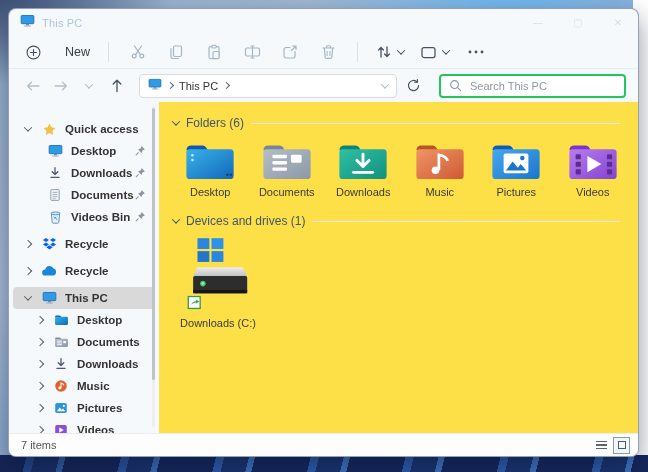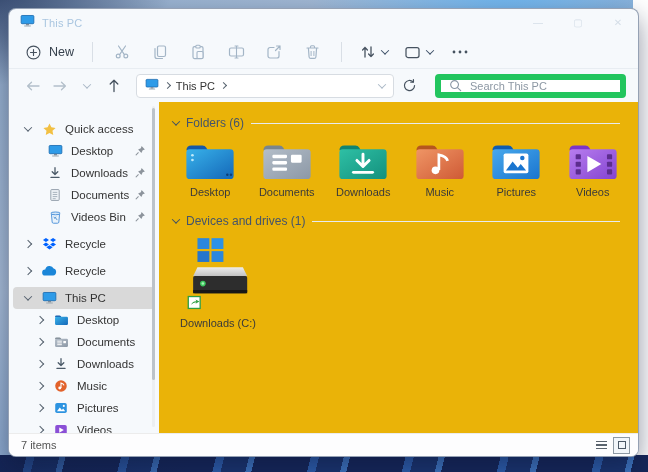--- a/index.html
+++ b/index.html
@@ -32,21 +32,21 @@
   .titlebar { position:absolute; left:0; top:0; right:0; height:27px;
     display:flex; align-items:center; padding-left:11px; gap:7px; }
   .title-text { font-size:11px; color:#aac6e0; letter-spacing:.2px; }
   .win-controls { position:absolute; right:0; top:0; height:27px; display:flex; }
   .win-btn { width:40px; height:27px; display:flex; align-items:center; justify-content:center;
     color:#9fb2c6; opacity:.38; font-size:10px; }
 
   .toolbar { position:absolute; left:0; top:27px; right:0; height:33px;
     display:flex; align-items:center; padding:0 14px; gap:0;
     border-bottom:1px solid #e8edf2; }
-  .tb-new { display:flex; align-items:center; gap:7px; font-size:12.5px; color:#35404c;
+  .tb-new { display:flex; align-items:center; gap:23px; font-size:12.5px; color:#35404c;
     padding:4px 8px 4px 2px; border-radius:4px; }
   .tb-sep { width:1px; height:20px; background:#d9dfe6; margin:0 10px; }
   .tb-ic { width:38px; height:26px; display:flex; align-items:center; justify-content:center;
     border-radius:4px; }
   .tb-group-r { display:flex; align-items:center; }
   .chev { display:inline-block; width:6px; height:6px;
     border-right:1.4px solid #55616e; border-bottom:1.4px solid #55616e; }
   .chev.down { transform:rotate(45deg) translate(-1px,-1px); }
   .chev.right { transform:rotate(-45deg); }
   .chev.dim { border-color:#aab8c6; }
@@ -55,47 +55,47 @@
   .addressrow { position:absolute; left:0; top:60px; right:0; height:33px;
     display:flex; align-items:center; padding:0 12px; gap:4px; }
   .nav-btn { width:24px; height:24px; display:flex; align-items:center; justify-content:center;
     border-radius:4px; }
   .addr-box { flex:0 0 258px; height:24px; margin-left:6px; background:#fff;
     border:1px solid #d7dce2; border-radius:4px; display:flex; align-items:center;
     padding:0 8px; gap:6px; font-size:11px; color:#333; }
   .addr-spacer { flex:1; }
   .refresh-btn { width:24px; height:24px; display:flex; align-items:center; justify-content:center; }
   .search-box { margin-left:10px; flex:1; height:24px; background:#fff;
-    border:6px solid #22c55e; border-radius:4px; display:flex; align-items:center;
+    border:2px solid #22c55e; border-radius:4px; display:flex; align-items:center;
     padding:0 8px; gap:8px; }
   .search-box input { border:none; outline:none; background:transparent; flex:1;
     font-size:11px; color:#333; font-family:"Liberation Sans", sans-serif; }
   .search-box input::placeholder { color:#8d98a4; }
 
   
   .body { position:absolute; left:0; top:93px; right:0; bottom:23px; display:flex; }
 
   .sidebar { position:relative; width:150px; flex:0 0 150px; padding-top:16px;
     font-size:11.5px; color:#333; }
   .srow { position:relative; height:22px; display:flex; align-items:center; gap:8px;
     padding-left:10px; margin:0 4px; border-radius:4px; }
   .srow.gap { margin-top:5px; }
   .srow.sel { background:#d9d9d9; }
   .srow .cwrap { width:10px; display:flex; justify-content:center; flex:0 0 10px; }
   .srow.lvl1 { padding-left:34px; }
   .srow.lvl1c { padding-left:22px; }
   .sicon { width:16px; height:16px; flex:0 0 16px; display:flex; align-items:center; justify-content:center; }
-  .slabel { white-space:nowrap; }
+  .slabel { white-space:nowrap;font-weight:bold; }
   .pin { position:absolute; right:9px; top:5px; opacity:.75; }
   .sb-track { position:absolute; right:4px; top:4px; width:3px; bottom:6px;
     background:#eceff2; border-radius:2px; }
   .sb-thumb { position:absolute; right:4px; top:6px; width:3px; height:272px;
     background:#bcc3ca; border-radius:2px; }
 
-  .content { flex:1; background:#eab308; padding:12px 8px 0 14px; overflow:hidden; }
+  .content { flex:1; background:#fde047; padding:12px 8px 0 14px; overflow:hidden; }
   .sec-head { display:flex; align-items:center; gap:7px; font-size:12px; color:#44546b;
     margin:2px 0 8px 0; }
   .sec-line { flex:1; height:1px; background:#e7ebf0; margin-right:10px; }
   .tiles { display:flex; gap:2px; margin-bottom:10px; }
   .tile { width:77px; display:flex; flex-direction:column; align-items:center; gap:2px;
     padding:2px 0 6px 0; border-radius:4px; }
   .tile-label { font-size:11px; color:#3a3a3a; }
   .drive-tile { width:90px; display:flex; flex-direction:column; align-items:center; gap:1px; }
 
   .statusbar { position:absolute; left:0; bottom:0; right:0; height:23px; background:#fdfdfe;

